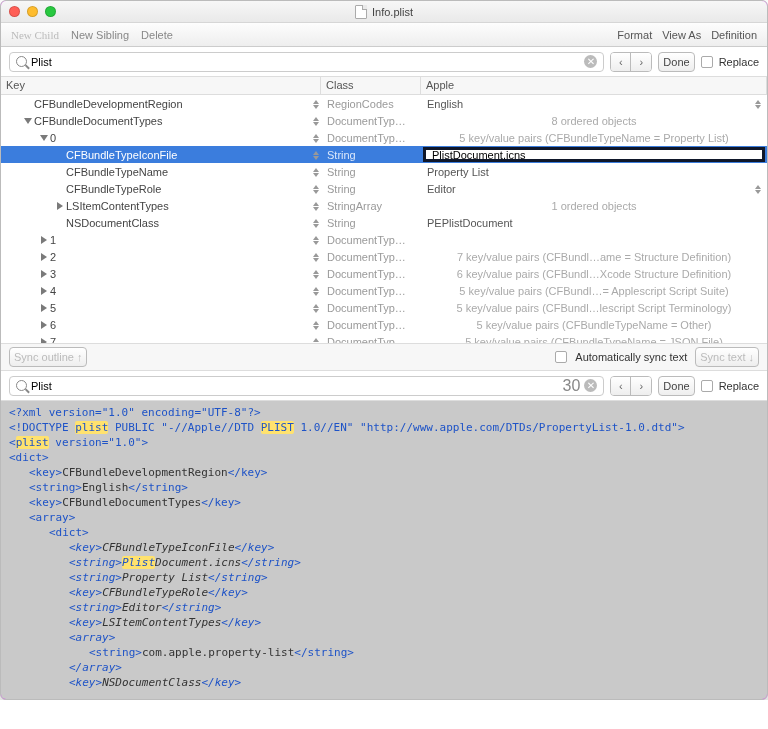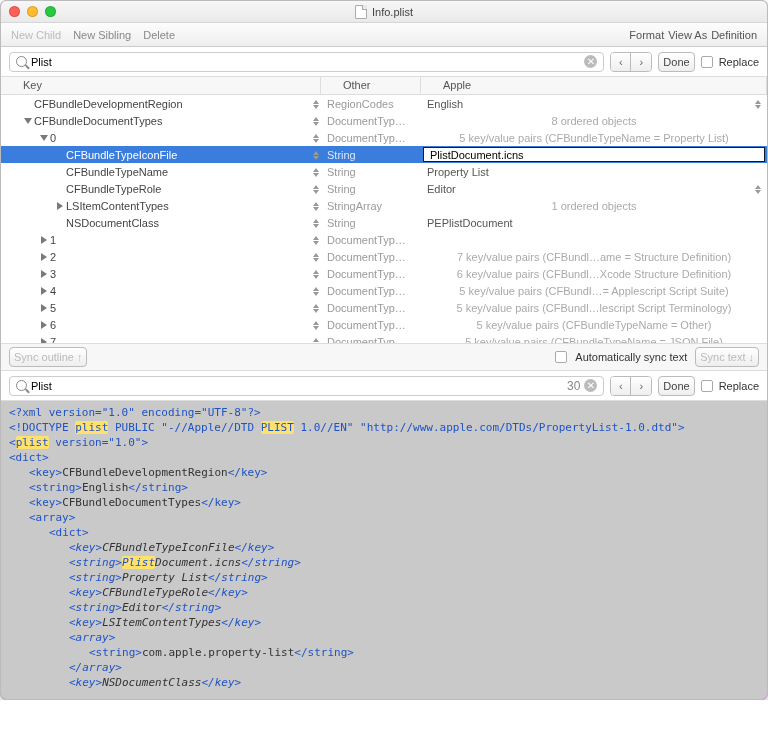--- a/index.html
+++ b/index.html
@@ -6,54 +6,54 @@
   body { font-family: -apple-system, "Helvetica Neue", Arial, sans-serif; font-size: 11px; background: #fff; color: #333; }
   .window { width: 768px; height: 700px; margin: 0 auto; border: 1px solid #bbb; border-radius: 6px; box-shadow: 0 20px 40px rgba(0,0,0,0.25); overflow: hidden; display: flex; flex-direction: column; background:#d946ef; }
   .titlebar { height: 22px; background: linear-gradient(#f7f7f7,#e9e9e9); border-bottom: 1px solid #d6d6d6; display:flex; align-items:center; padding:0 8px; position:relative; }
   .traffic { display:flex; gap:7px; }
   .dot { width:11px; height:11px; border-radius:50%; border:0.5px solid rgba(0,0,0,0.15); }
   .dot.red{background:#ff5f57;} .dot.yellow{background:#febc2e;} .dot.green{background:#28c840;}
   .title-center { position:absolute; left:50%; transform:translateX(-50%); display:flex; align-items:center; gap:5px; color:#444;}
   .doc-icon { width:12px; height:14px; border:1px solid #aaa; border-radius:1px; background:#fff; position:relative;}
   .doc-icon::after{content:""; position:absolute; right:-1px; top:-1px; width:4px; height:4px; background:#e9e9e9; border-left:1px solid #aaa; border-bottom:1px solid #aaa;}
   .toolbar { height:24px; background:linear-gradient(#fdfdfd,#eee); border-bottom:1px solid #ccc; display:flex; align-items:center; padding:0 10px; color:#888; gap:12px;}
-  .toolbar .disabled{color:#bbb;}
-  .toolbar .right{margin-left:auto; display:flex; gap:4px; color:#555;}
+  .toolbar .disabled{color:#bbb;font-family:Liberation Serif, serif;}
+  .toolbar .right{margin-left:auto; display:flex; gap:10px; color:#555;}
   .searchbar { height:30px; display:flex; align-items:center; padding:3px 8px; gap:6px; border-bottom:1px solid #ddd; background:#fff;}
   .searchfield { flex:1; display:flex; align-items:center; border:1px solid #ccc; border-radius:4px; height:20px; padding:0 6px; gap:4px; background:#fff;}
   .searchfield input{border:none; outline:none; flex:1; font-size:11px; background:transparent;}
   .mag{width:11px;height:11px;border:1.5px solid #888;border-radius:50%;position:relative;}
   .mag::after{content:"";position:absolute;width:5px;height:1.5px;background:#888;transform:rotate(45deg);right:-4px;bottom:-1px;}
   .clear-x{width:13px;height:13px;border-radius:50%;background:#bbb;color:#fff;display:flex;align-items:center;justify-content:center;font-size:10px;cursor:pointer;}
   .pill-group{display:flex;border:1px solid #bbb;border-radius:4px;overflow:hidden;height:20px;}
   .pill-group .pill{width:20px;display:flex;align-items:center;justify-content:center;color:#666;border-right:1px solid #bbb;background:linear-gradient(#fff,#eee);}
   .pill-group .pill:last-child{border-right:none;}
   .btn{border:1px solid #bbb;border-radius:4px;height:20px;padding:0 4px;background:linear-gradient(#fff,#eee);display:flex;align-items:center;color:#444;}
   .checkbox{width:12px;height:12px;border:1px solid #aaa;border-radius:2px;background:#fff;}
-  .count{color:#888;font-size:12px;margin-left:20px;}
+  .count{color:#888;font-size:16px;margin-left:20px;}
 
   .headers{display:flex;height:18px;background:#f7f7f7;border-bottom:1px solid #ddd;color:#555;font-size:11px;}
-  .headers div{padding:2px 22px;border-right:1px solid #ddd;}
+  .headers div{padding:2px 5px;border-right:1px solid #ddd;}
   .col-key{width:320px;} .col-class{width:100px;} .col-value{flex:1;border-right:none;}
 
   .outline{height:248px;overflow:hidden;background:#fff;}
   .row{display:flex;align-items:center;height:17px;font-size:11px;color:#444;}
   .row .keycell{width:320px;display:flex;align-items:center;position:relative; padding-right:10px;}
   .row .classcell{width:100px;color:#9a9a9a;padding:0 6px;position:relative;}
   .row .valcell{flex:1;padding:0 6px;color:#555;}
   .row.greyval .valcell{color:#aaa;text-align:center;}
   .tri{width:0;height:0;border-top:4px solid transparent;border-bottom:4px solid transparent;border-left:6px solid #7a7a7a;margin-right:3px;}
   .tri.down{transform:rotate(90deg);}
   .stepper{position:absolute;right:2px;top:2px;display:flex;flex-direction:column;gap:0;}
   .stepper span{width:0;height:0;border-left:3px solid transparent;border-right:3px solid transparent;}
   .stepper .up{border-bottom:4px solid #999;}
   .stepper .down{border-top:4px solid #999;margin-top:1px;}
   .row.selected{background:#3b7ddd;color:#fff;}
   .row.selected .classcell{color:#dbe8fb;}
-  .row.selected .valcell{background:#fff;color:#000;border:1px solid #0f172a; margin:0 2px; height:15px; display:flex;align-items:center;}
+  .row.selected .valcell{background:#fff;color:#000;border:3px solid #0f172a; margin:0 2px; height:15px; display:flex;align-items:center;}
 
   .syncbar{height:28px;border-top:1px solid #ddd;border-bottom:1px solid #ddd;display:flex;align-items:center;padding:0 8px;gap:10px;background:#f7f7f7;}
   .syncbar .right{margin-left:auto;display:flex;align-items:center;gap:8px;}
   .btn.disabled{color:#bbb;}
 
   .code{flex:1;background:#c9c9c9;font-family:Menlo,Consolas,monospace;font-size:11px;line-height:15px;padding:4px 8px;overflow:hidden;}
   .t-tag{color:#1e53c7;} .t-text{color:#333;}
   .hl{background:#ffe26e;border-radius:2px;}
   .indent1{padding-left:20px;} .indent2{padding-left:40px;} .indent3{padding-left:60px;font-style:italic;} .indent4{padding-left:80px;}
 </style>
@@ -95,21 +95,21 @@
       <div class="pill">‹</div>
       <div class="pill">›</div>
     </div>
     <div class="btn">Done</div>
     <div class="checkbox"></div>
     <span>Replace</span>
   </div>
 
   <div class="headers">
     <div class="col-key">Key</div>
-    <div class="col-class">Other</div>
+    <div class="col-class">Class</div>
     <div class="col-value">Apple</div>
   </div>
 
   <div class="outline" id="outline">
       <div class="row">
         <div class="keycell" style="padding-left: 24px;">
           <span style="width: 9px; display: inline-block;"></span>
           <span>CFBundleDevelopmentRegion</span>
           <div class="stepper">
             <span class="up"></span>

